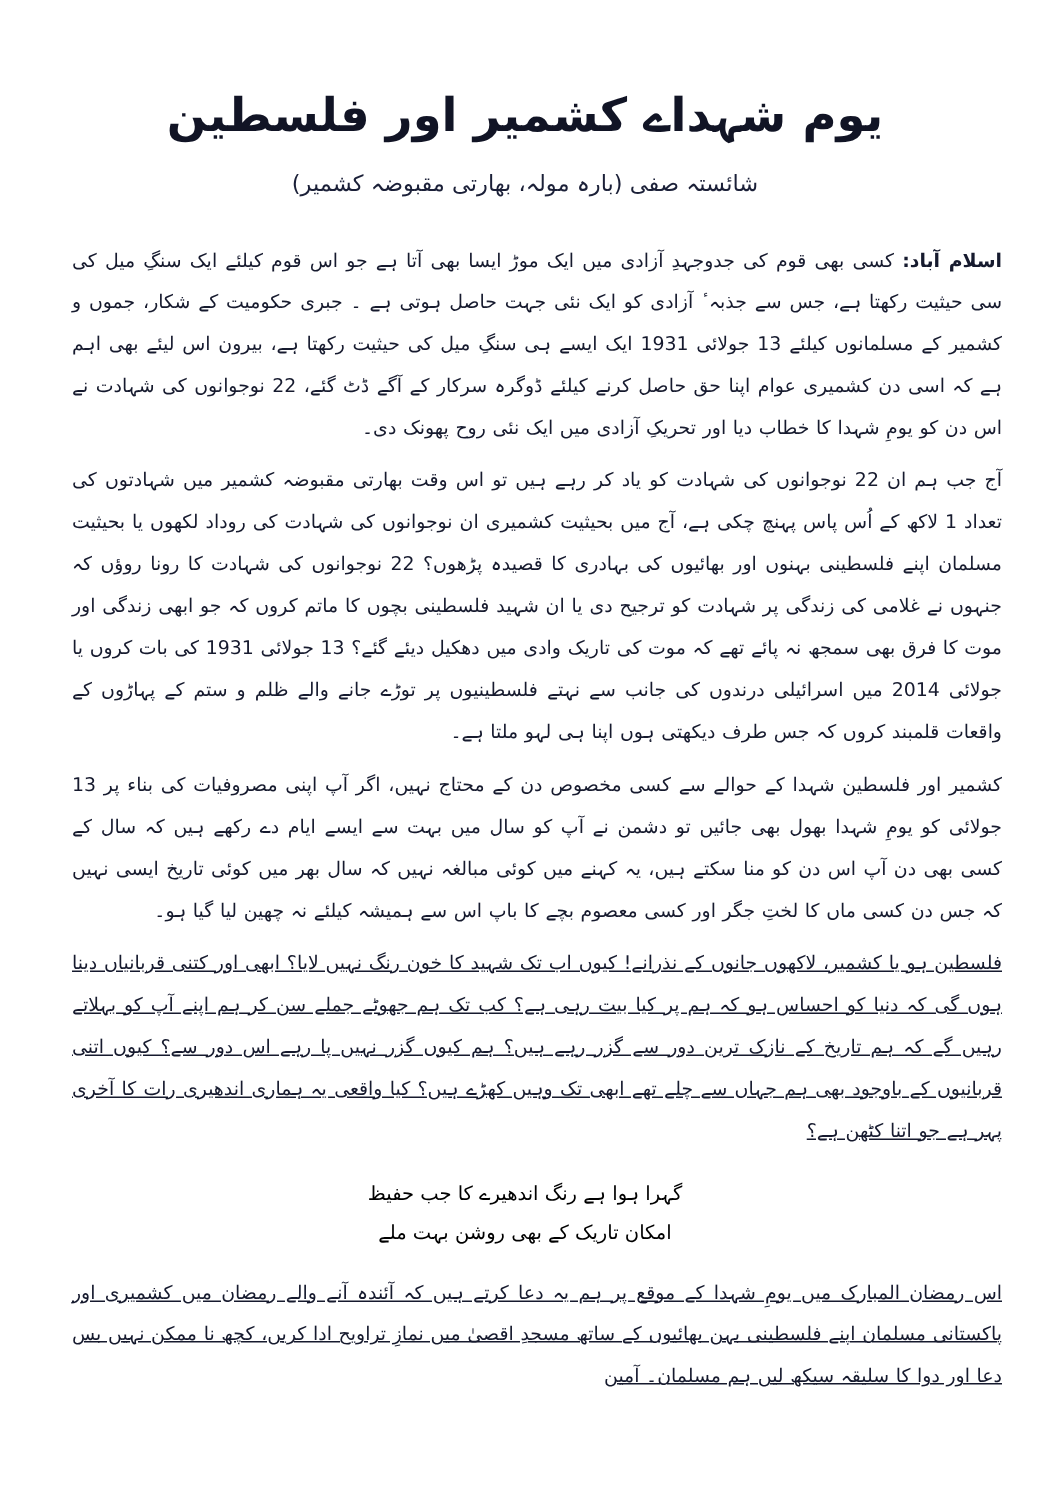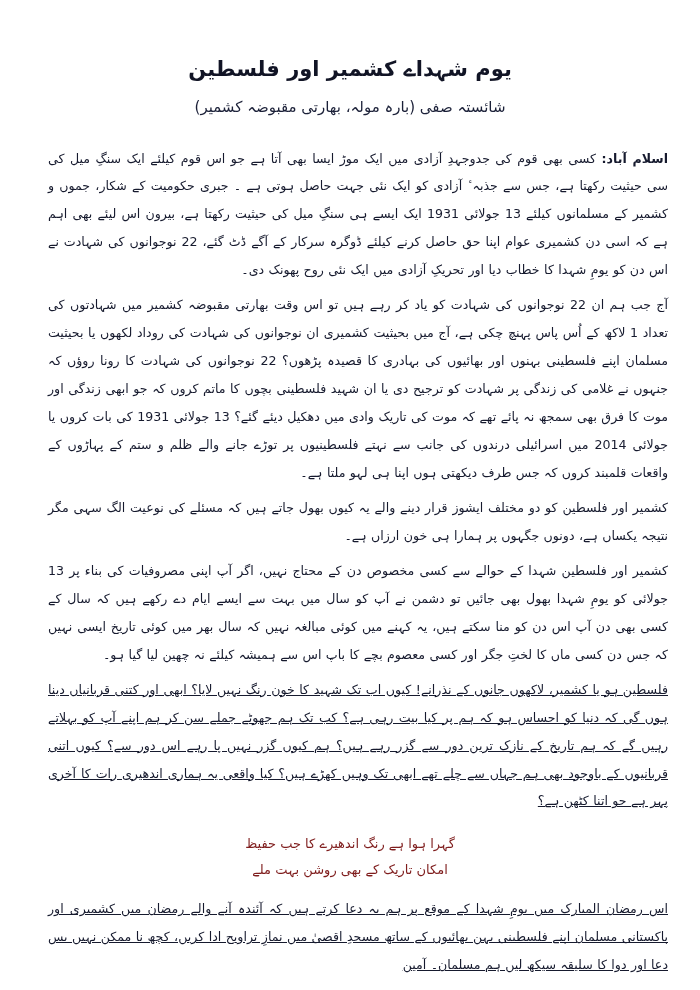--- a/index.html
+++ b/index.html
@@ -24,21 +24,21 @@
     background: #ffffff;
   }
 
   
   .title-block {
     text-align: center;
     margin-top: 10px;
     margin-bottom: 6px;
   }
   .doc-title {
-    font-size: 21px;
+    font-size: 31px;
     font-weight: 700;
     line-height: 1.5;
     letter-spacing: 0.5px;
     color: #111425;
     direction: rtl;
     unicode-bidi: isolate;
   }
   .doc-subtitle {
     margin-top: 9px;
     font-size: 15px;
@@ -77,21 +77,21 @@
   
   .couplet {
     margin: 16px 0 12px 0;
     text-align: center;
     direction: rtl;
     unicode-bidi: isolate;
   }
   .couplet-line {
     font-size: 13px;
     line-height: 2.0;
-    color: #7f1d1d;
+    color: #000000;
     text-align: center;
   }
 
   
   .closing {
     margin-top: 10px;
   }
 </style>
 </head>
 <body>
@@ -107,23 +107,20 @@
 
     <p class="para">
       <span class="lead">اسلام آباد:</span>
       <span>کسی بھی قوم کی جدوجہدِ آزادی میں ایک موڑ ایسا بھی آتا ہے جو اس قوم کیلئے ایک سنگِ میل کی سی حیثیت رکھتا ہے، جس سے جذبہ ٔ آزادی کو ایک نئی جہت حاصل ہوتی ہے ۔ جبری حکومیت کے شکار، جموں و کشمیر کے مسلمانوں کیلئے 13 جولائی 1931 ایک ایسے ہی سنگِ میل کی حیثیت رکھتا ہے، بیرون اس لیئے بھی اہم ہے کہ اسی دن کشمیری عوام اپنا حق حاصل کرنے کیلئے ڈوگرہ سرکار کے آگے ڈٹ گئے، 22 نوجوانوں کی شہادت نے اس دن کو یومِ شہدا کا خطاب دیا اور تحریکِ آزادی میں ایک نئی روح پھونک دی۔</span>
     </p>
 
     <p class="para">
       <span>آج جب ہم ان 22 نوجوانوں کی شہادت کو یاد کر رہے ہیں تو اس وقت بھارتی مقبوضہ کشمیر میں شہادتوں کی تعداد 1 لاکھ کے اُس پاس پہنچ چکی ہے، آج میں بحیثیت کشمیری ان نوجوانوں کی شہادت کی روداد لکھوں یا بحیثیت مسلمان اپنے فلسطینی بہنوں اور بھائیوں کی بہادری کا قصیدہ پڑھوں؟ 22 نوجوانوں کی شہادت کا رونا روؤں کہ جنہوں نے غلامی کی زندگی پر شہادت کو ترجیح دی یا ان شہید فلسطینی بچوں کا ماتم کروں کہ جو ابھی زندگی اور موت کا فرق بھی سمجھ نہ پائے تھے کہ موت کی تاریک وادی میں دھکیل دیئے گئے؟ 13 جولائی 1931 کی بات کروں یا جولائی 2014 میں اسرائیلی درندوں کی جانب سے نہتے فلسطینیوں پر توڑے جانے والے ظلم و ستم کے پہاڑوں کے واقعات قلمبند کروں کہ جس طرف دیکھتی ہوں اپنا ہی لہو ملتا ہے۔</span>
     </p>
 
-    <p class="para">
-      <span>کشمیر اور فلسطین کو دو مختلف ایشوز قرار دینے والے یہ کیوں بھول جاتے ہیں کہ مسئلے کی نوعیت الگ سہی مگر نتیجہ یکساں ہے، دونوں جگہوں پر ہمارا ہی خون ارزاں ہے۔</span>
-    </p>
 
     <p class="para">
       <span>کشمیر اور فلسطین شہدا کے حوالے سے کسی مخصوص دن کے محتاج نہیں، اگر آپ اپنی مصروفیات کی بناء پر 13 جولائی کو یومِ شہدا بھول بھی جائیں تو دشمن نے آپ کو سال میں بہت سے ایسے ایام دے رکھے ہیں کہ سال کے کسی بھی دن آپ اس دن کو منا سکتے ہیں، یہ کہنے میں کوئی مبالغہ نہیں کہ سال بھر میں کوئی تاریخ ایسی نہیں کہ جس دن کسی ماں کا لختِ جگر اور کسی معصوم بچے کا باپ اس سے ہمیشہ کیلئے نہ چھین لیا گیا ہو۔</span>
     </p>
 
     <p class="para tight">
       <span>فلسطین ہو یا کشمیر، لاکھوں جانوں کے نذرانے! کیوں اب تک شہید کا خون رنگ نہیں لایا؟ ابھی اور کتنی قربانیاں دینا ہوں گی کہ دنیا کو احساس ہو کہ ہم پر کیا بیت رہی ہے؟ کب تک ہم جھوٹے جملے سن کر ہم اپنے آپ کو بہلاتے رہیں گے کہ ہم تاریخ کے نازک ترین دور سے گزر رہے ہیں؟ ہم کیوں گزر نہیں پا رہے اس دور سے؟ کیوں اتنی قربانیوں کے باوجود بھی ہم جہاں سے چلے تھے ابھی تک وہیں کھڑے ہیں؟ کیا واقعی یہ ہماری اندھیری رات کا آخری پہر ہے جو اتنا کٹھن ہے؟</span>
     </p>
 
     <div class="couplet">

